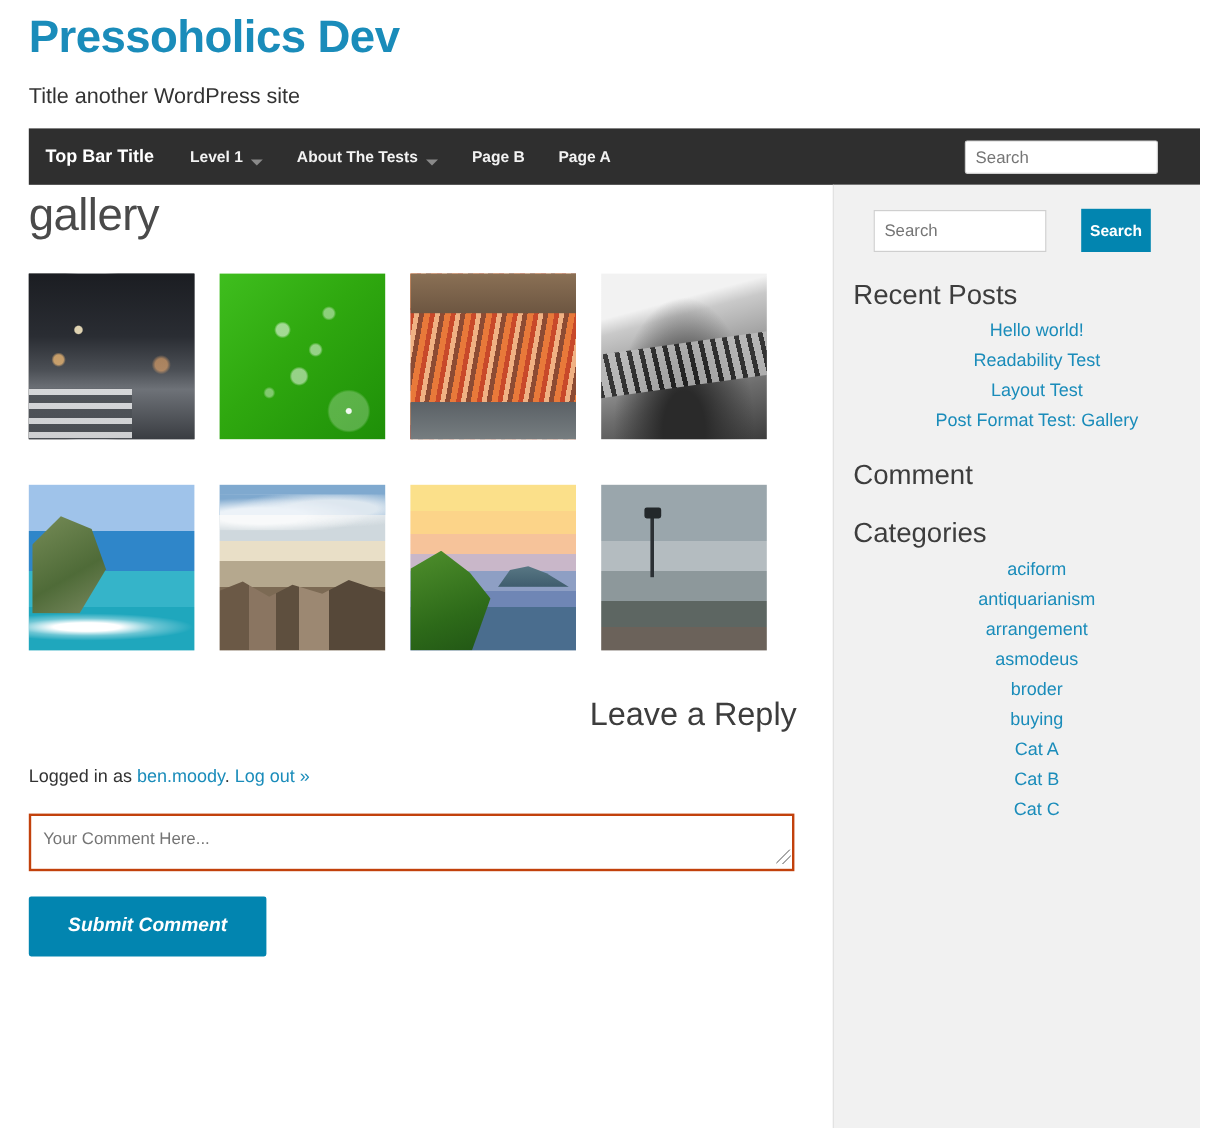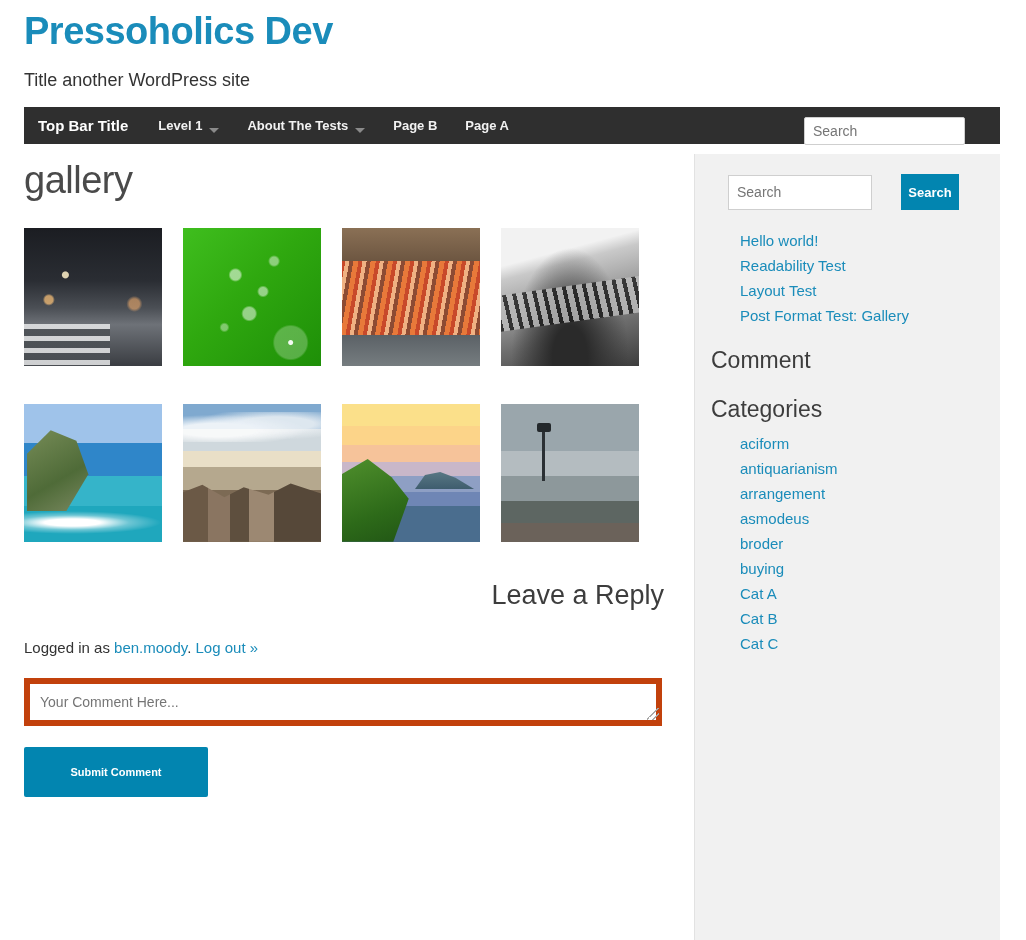--- a/index.html
+++ b/index.html
@@ -16,21 +16,21 @@
   .masthead { position:absolute; left:24px; top:0; width:980px; }
   .site-title {
     font-size: 38px; font-weight: bold; color:#1a8cba;
     letter-spacing:-0.5px; line-height:1; margin:0; padding-top:12px;
     cursor:pointer; display:inline-block;
   }
   .site-desc { font-size:18px; color:#333; margin:0; padding-top:20px; }
 
   
   .navbar {
-    position:absolute; left:24px; top:107px; width:976px; height:37px;
+    position:absolute; left:24px; top:107px; width:976px; height:47px;
     background:#2f2f2f; display:flex; align-items:center;
   }
   .nav-brand {
     color:#fff; font-weight:bold; font-size:15px; padding:0 16px 0 14px;
     white-space:nowrap;
   }
   .nav-item {
     color:#f2f2f2; font-size:13px; font-weight:bold; padding:0 14px;
     white-space:nowrap; display:flex; align-items:flex-end; gap:7px;
   }
@@ -165,35 +165,35 @@
   }
 
   
   .comments { margin-top:8px; }
   .comments h3 {
     font-size:27px; font-weight:normal; color:#3d3d3d; margin:0 0 28px 0;text-align:right;
   }
   .logged-in { font-size:15px; color:#333; margin:0 0 22px 0; }
   .logged-in a { color:#1a8cba; text-decoration:none; cursor:pointer; }
   .comment-box {
-    width:638px; height:48px; border:6px solid #c2410c; background:#fff;
+    width:638px; height:48px; border:2px solid #c2410c; background:#fff;
     font-family:"Liberation Sans", sans-serif; font-size:14px; color:#666;
     padding:10px 10px; resize:none; outline:none; display:block;
     overflow:hidden;
   }
   .resize-grip {
     position:absolute; width:12px; height:12px; pointer-events:none;
     background:
       linear-gradient(135deg, transparent 0 42%, #a9a9a9 42% 50%, transparent 50% 66%),
       linear-gradient(135deg, transparent 0 68%, #a9a9a9 68% 76%, transparent 76% 100%);
   }
   .submit-btn {
-    margin-top:21px; width:184px; height:50px; background:#0285b0;
+    margin-top:21px; width:198px; height:50px; background:#0285b0;
     color:#fff; border:0; font-family:"Liberation Sans", sans-serif;
-    font-size:11px; font-weight:bold; cursor:pointer; border-radius:2px;
+    font-size:16px; font-weight:bold; cursor:pointer; border-radius:2px;font-style:italic;
   }
 
   
   .sidebar {
     position:absolute; left:694px; top:154px; width:306px; height:786px;
     background:#f1f1f1; border-left:1px solid #e2e2e2; padding:20px 0 0 0;
   }
   .side-search { display:flex; align-items:center; padding:0 0 0 33px; }
   .side-search-input {
     width:144px; height:35px; border:1px solid #cfcfcf; background:#fff;
@@ -202,21 +202,21 @@
   }
   .side-search-btn {
     margin-left:29px; width:58px; height:36px; background:#0285b0; color:#fff;
     border:0; font-family:"Liberation Sans", sans-serif; font-size:13px;
     font-weight:bold; cursor:pointer;
   }
   .widget { padding:0 0 0 16px; margin-top:22px; }
   .widget-title {
     font-size:23px; font-weight:normal; color:#3d3d3d; margin:0 0 8px 0;
   }
-  .widget ul { list-style:none; margin:12px; padding:0 0 0 17px; }
+  .widget ul { list-style:none; margin:0; padding:0 0 0 17px;text-align:center; }
   .widget li { margin:0 0 7px 0; }
   .widget li a {
     color:#1a8cba; font-size:15px; text-decoration:none; cursor:pointer;
   }
 </style>
 </head>
 <body>
 
 <div class="page">
 
@@ -271,20 +271,21 @@
     </div>
   </div>
 
   <div class="sidebar">
     <div class="side-search">
       <input class="side-search-input" type="text" placeholder="Search" style="">
       <button class="side-search-btn">Search</button>
     </div>
 
     <div class="widget">
+      <h3 class="widget-title">Recent Posts</h3>
       <ul>
         <li><a>Hello world!</a></li>
         <li><a>Readability Test</a></li>
         <li><a>Layout Test</a></li>
         <li><a>Post Format Test: Gallery</a></li>
       </ul>
     </div>
 
     <div class="widget">
       <h3 class="widget-title">Comment</h3>

